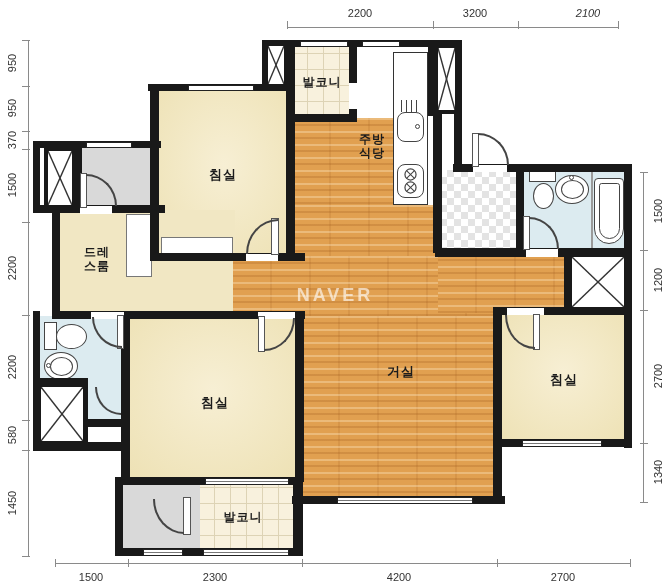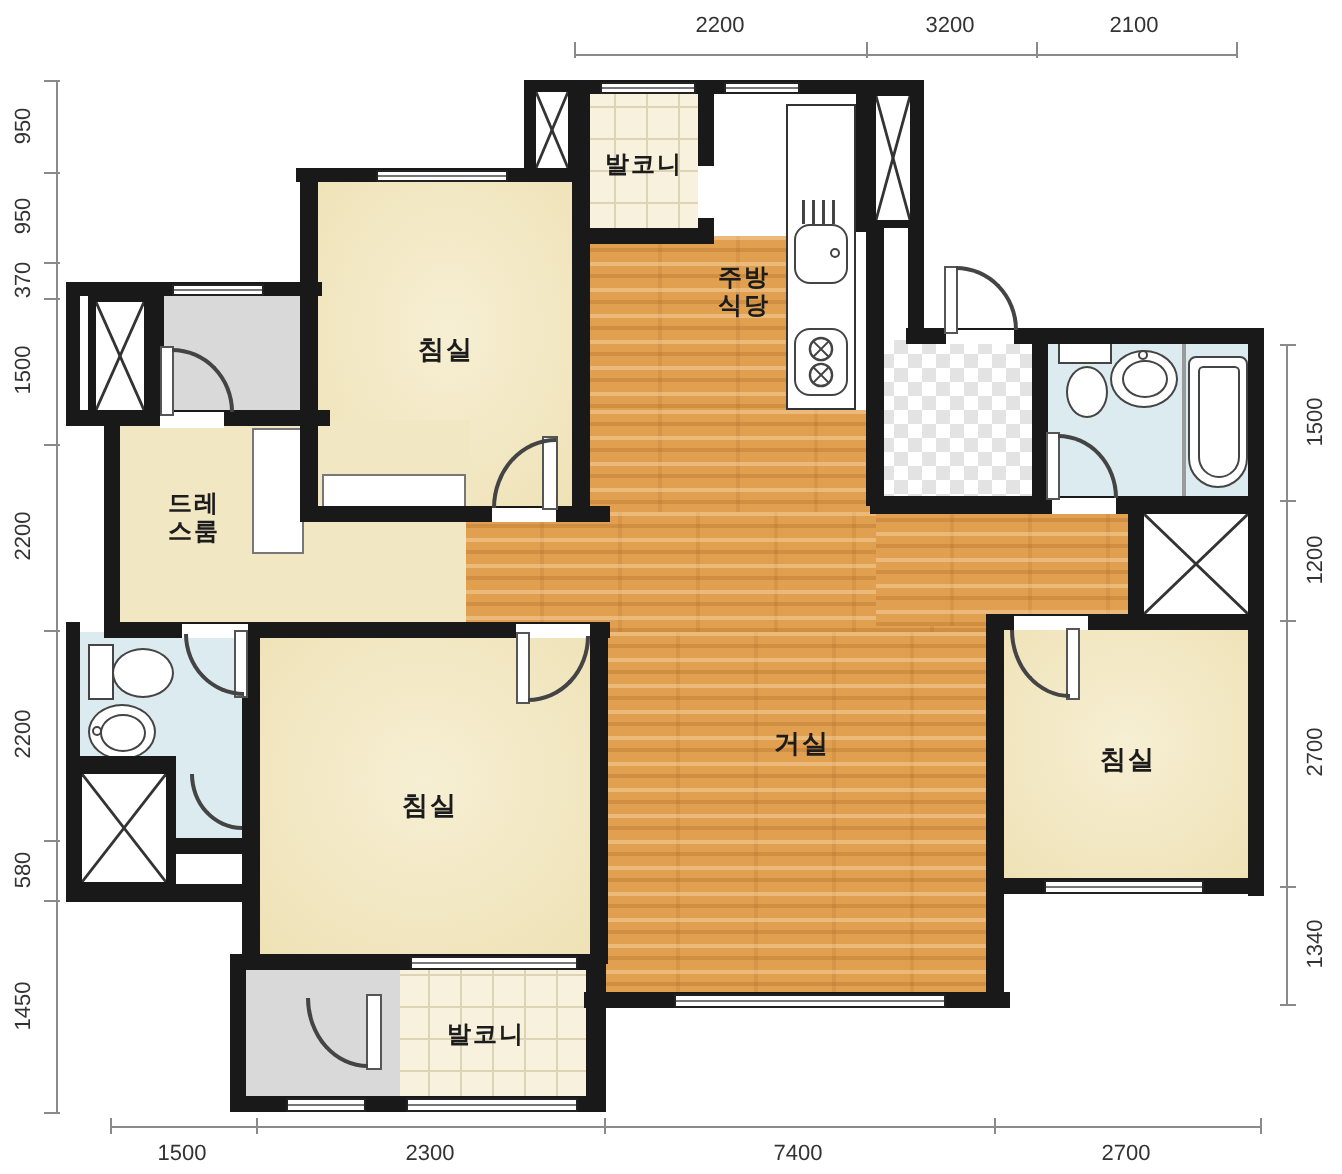--- a/index.html
+++ b/index.html
@@ -215,21 +215,21 @@
       </svg>
   </div>
 
   <div class="dimline" style="left:287px;top:27px;width:331px;height:1px;"></div>
   <div class="tick" style="left:287px;top:21px;width:1px;height:8px;"></div>
   <div class="tick" style="left:433px;top:21px;width:1px;height:8px;"></div>
   <div class="tick" style="left:518px;top:21px;width:1px;height:8px;"></div>
   <div class="tick" style="left:618px;top:21px;width:1px;height:8px;"></div>
   <span class="dimlabel" style="left:360px;top:13px;">2200</span>
   <span class="dimlabel" style="left:475px;top:13px;">3200</span>
-  <span class="dimlabel" style="left:567px;top:13px;">2100</span>
+  <span class="dimlabel" style="left:588px;top:13px;font-style:italic;">2100</span>
 
   <div class="dimline" style="left:28px;top:40px;width:1px;height:516px;"></div>
   <div class="tick" style="left:22px;top:40px;width:8px;height:1px;"></div>
   <div class="tick" style="left:22px;top:86px;width:8px;height:1px;"></div>
   <div class="tick" style="left:22px;top:131px;width:8px;height:1px;"></div>
   <div class="tick" style="left:22px;top:149px;width:8px;height:1px;"></div>
   <div class="tick" style="left:22px;top:222px;width:8px;height:1px;"></div>
   <div class="tick" style="left:22px;top:315px;width:8px;height:1px;"></div>
   <div class="tick" style="left:22px;top:420px;width:8px;height:1px;"></div>
   <div class="tick" style="left:22px;top:450px;width:8px;height:1px;"></div>
@@ -255,32 +255,33 @@
   <span class="dimlabel v" style="left:658px;top:472px;">1340</span>
 
   <div class="dimline" style="left:55px;top:563px;width:575px;height:1px;"></div>
   <div class="tick" style="left:55px;top:559px;width:1px;height:8px;"></div>
   <div class="tick" style="left:128px;top:559px;width:1px;height:8px;"></div>
   <div class="tick" style="left:302px;top:559px;width:1px;height:8px;"></div>
   <div class="tick" style="left:497px;top:559px;width:1px;height:8px;"></div>
   <div class="tick" style="left:630px;top:559px;width:1px;height:8px;"></div>
   <span class="dimlabel" style="left:91px;top:577px;">1500</span>
   <span class="dimlabel" style="left:215px;top:577px;">2300</span>
-  <span class="dimlabel" style="left:399px;top:577px;">7400</span>
+  <span class="dimlabel" style="left:399px;top:577px;">4200</span>
   <span class="dimlabel" style="left:563px;top:577px;">2700</span>
 
   <div class="roomlabel" style="left:223px;top:175px;">침실</div>
   <div class="roomlabel" style="left:215px;top:403px;">침실</div>
   <div class="roomlabel" style="left:564px;top:380px;">침실</div>
   <div class="roomlabel" style="left:401px;top:372px;">거실</div>
   <div class="roomlabel sm" style="left:322px;top:82px;">발코니</div>
   <div class="roomlabel sm" style="left:243px;top:517px;">발코니</div>
   <div class="roomlabel sm" style="left:372px;top:146px;">
     <span>주방</span><br>
     <span>식당</span>
   </div>
   <div class="roomlabel sm" style="left:97px;top:259px;">
     <span>드레</span><br>
     <span>스룸</span>
   </div>
 
+  <div class="wm" style="left:335px;top:295px;">NAVER</div>
 
 </div>
 
 </body></html>

